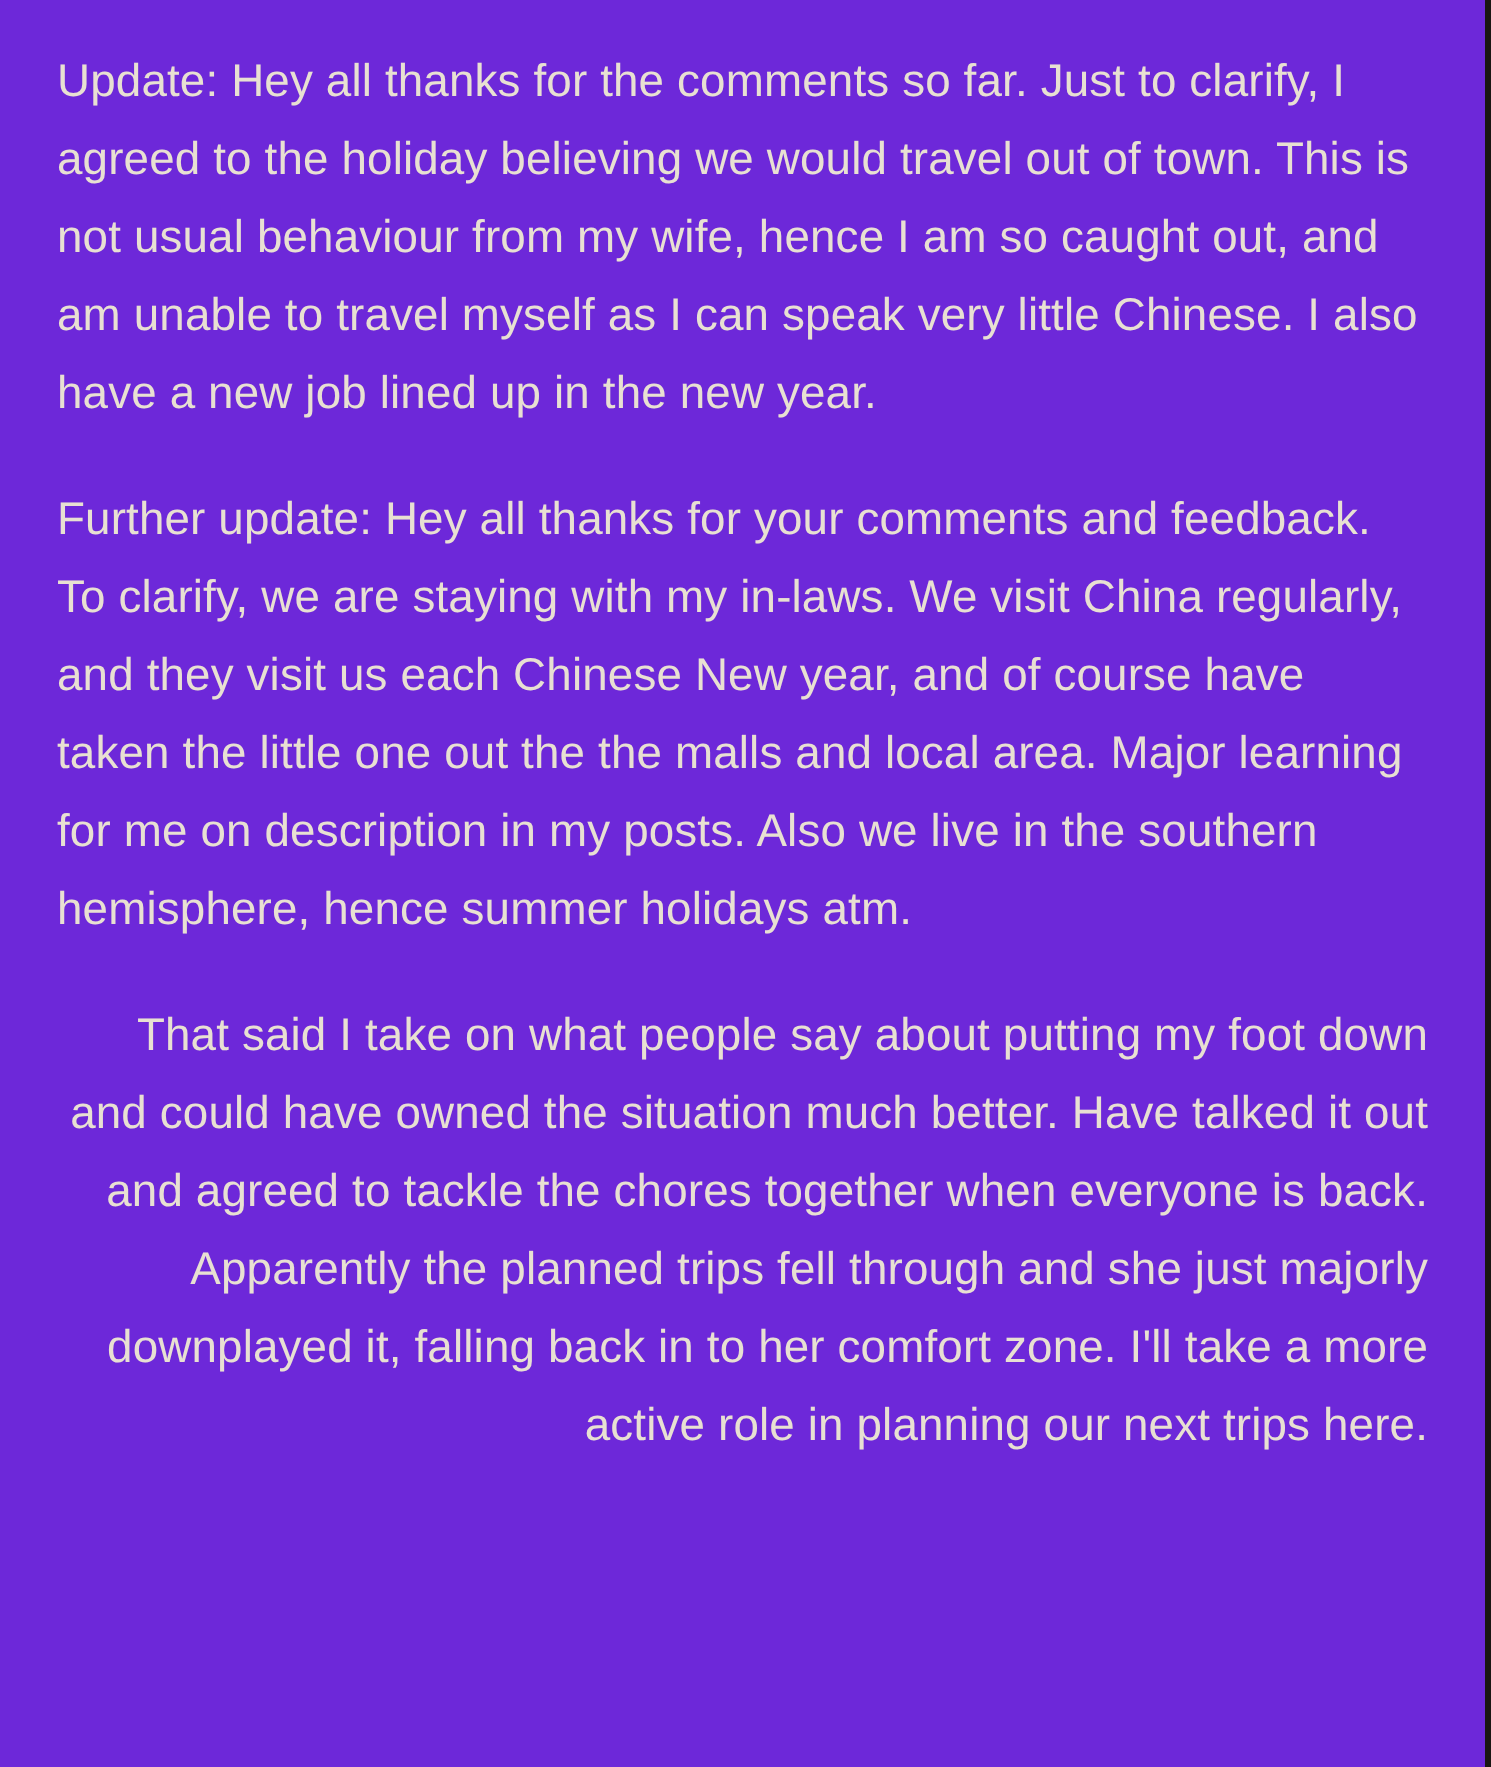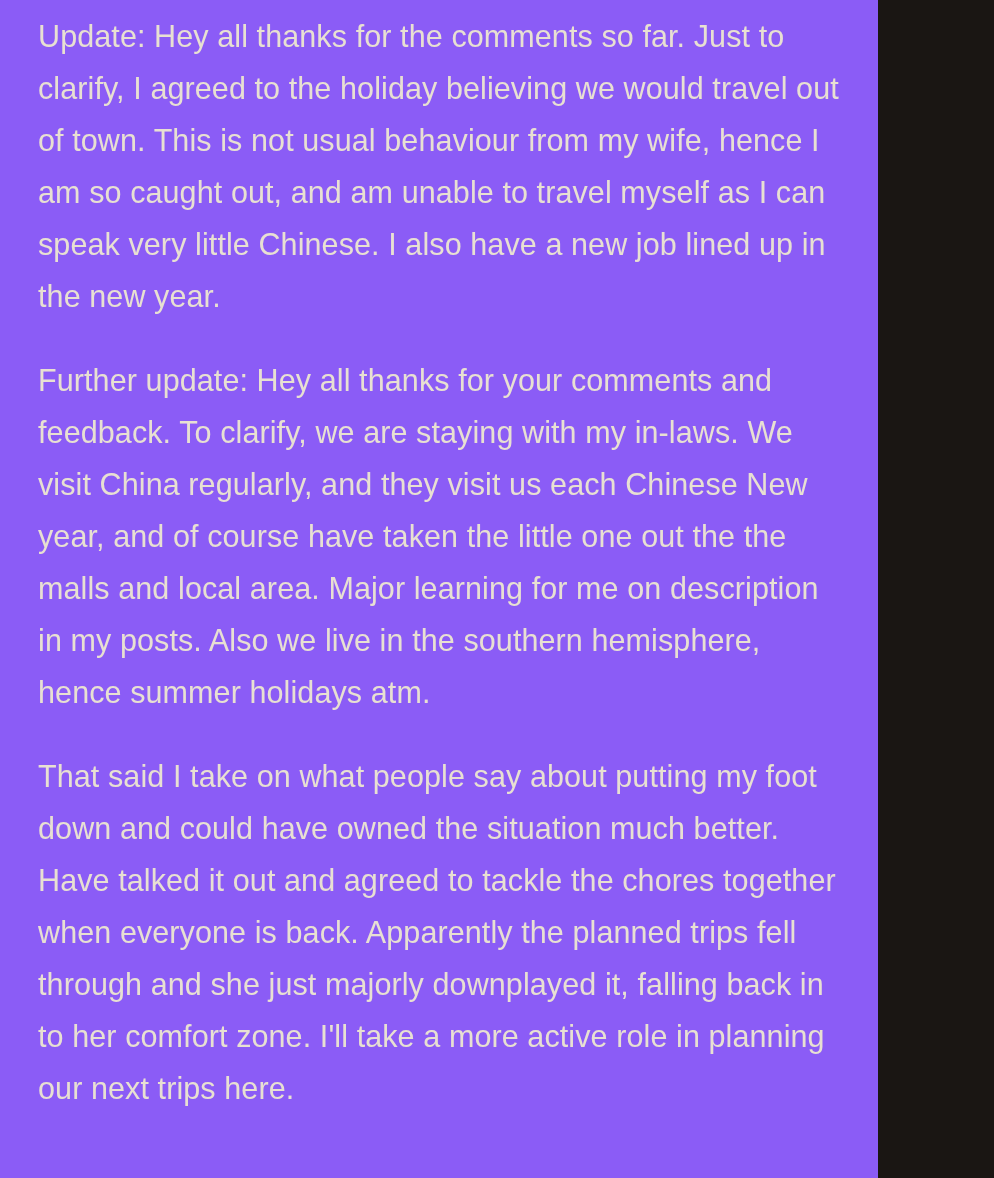--- a/index.html
+++ b/index.html
@@ -8,35 +8,36 @@
     background: #1a1613;
   }
   body {
     width: 994px;
     height: 1178px;
     overflow: hidden;
     font-family: "Liberation Sans", sans-serif;
   }
   .post-body {
     box-sizing: border-box;
-    width: 878px;
+    width: 990px;
     min-height: 1178px;
-    padding: 10px 38px 20px 38px;
-    background: #8b5cf6;
+    padding: 28px 38px 20px 38px;
+    background: #6d28d9;
   }
   .para {
     color: #e8e0d2;
     font-size: 30.5px;
     line-height: 52px;
     letter-spacing: 0.1px;
     margin: 0 0 32px 0;
     font-weight: 400;
   }
   .para:last-child {
     margin-bottom: 0;
+    text-align: right;
   }
 </style>
 </head>
 <body>
 
 <div class="post-body">
   <p class="para">Update: Hey all thanks for the comments so far. Just to clarify, I agreed to the holiday believing we would travel out of town. This is not usual behaviour from my wife, hence I am so caught out, and am unable to travel myself as I can speak very little Chinese. I also have a new job lined up in the new year.</p>
   <p class="para">Further update: Hey all thanks for your comments and feedback. To clarify, we are staying with my in-laws. We visit China regularly, and they visit us each Chinese New year, and of course have taken the little one out the the malls and local area. Major learning for me on description in my posts. Also we live in the southern hemisphere, hence summer holidays atm.</p>
   <p class="para">That said I take on what people say about putting my foot down and could have owned the situation much better. Have talked it out and agreed to tackle the chores together when everyone is back. Apparently the planned trips fell through and she just majorly downplayed it, falling back in to her comfort zone. I'll take a more active role in planning our next trips here.</p>
 </div>

